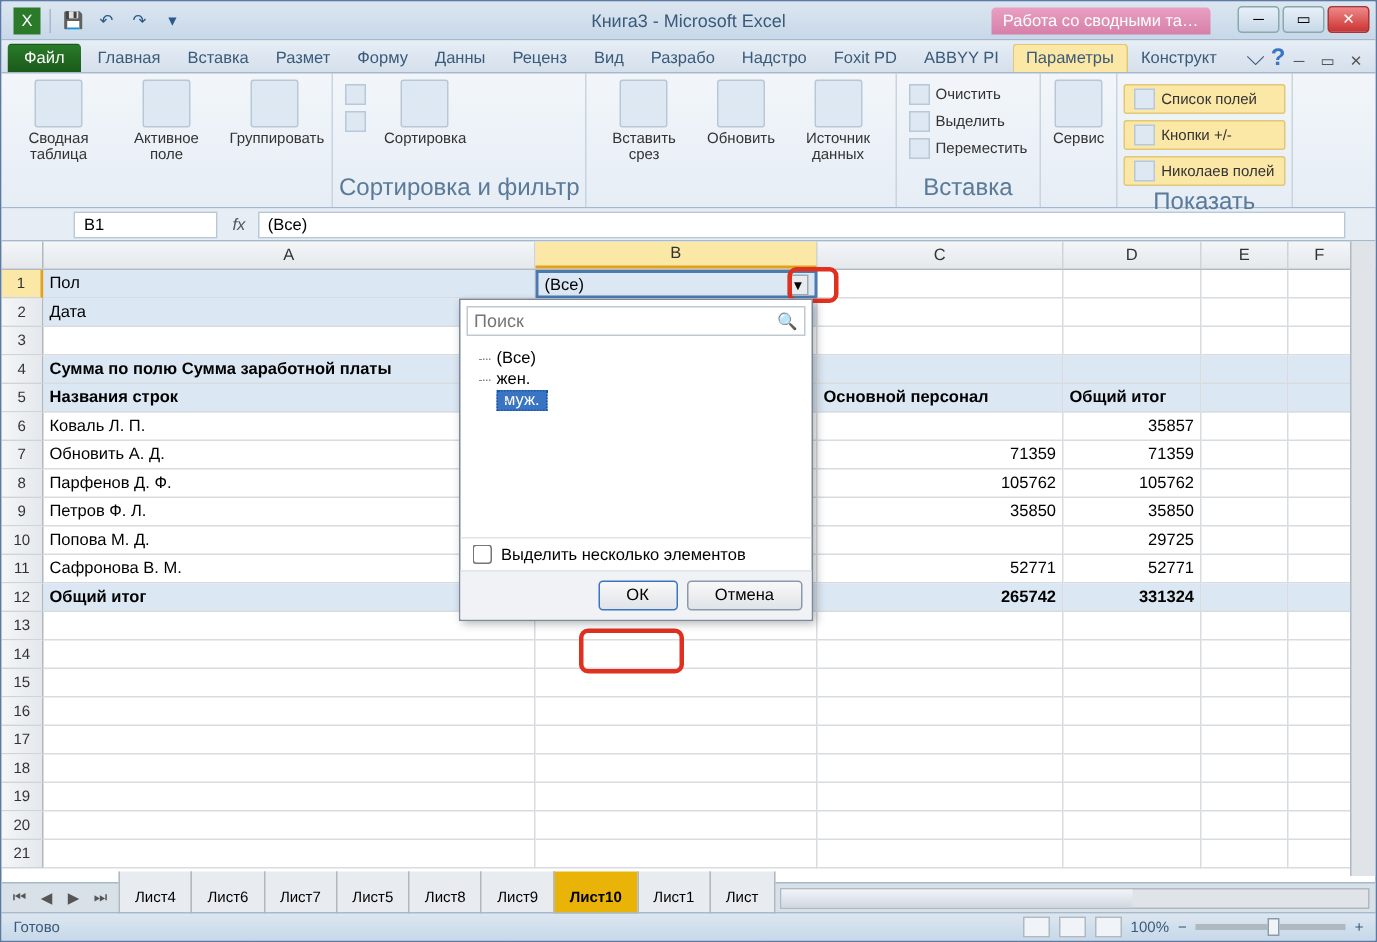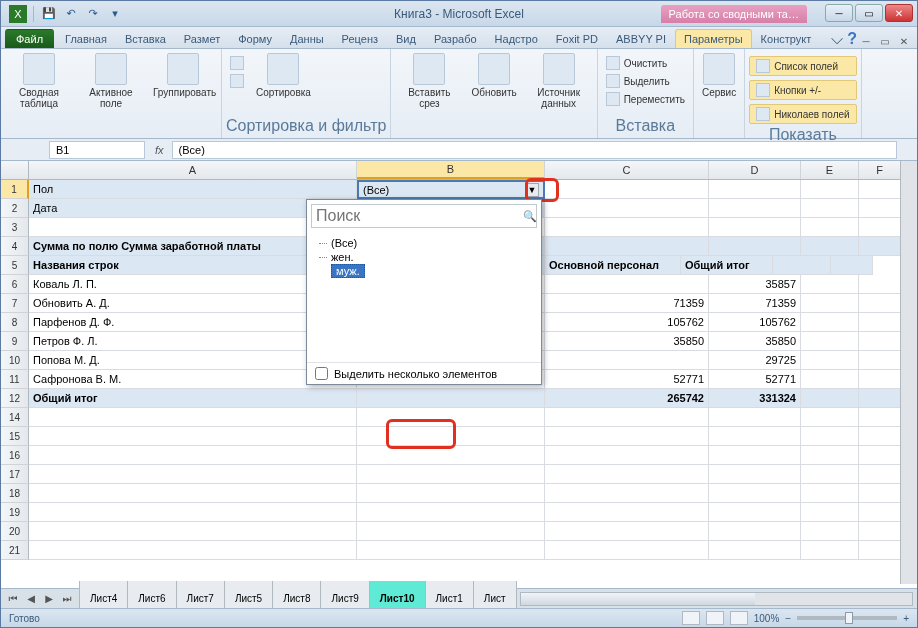--- a/index.html
+++ b/index.html
@@ -51,34 +51,34 @@
   .cell.num { justify-content: flex-end; }
   .cell.hdr { background: #dbe7f3; font-weight: bold; }
   .cell.phdr { background: #dbe7f3; }
   .cell.total { font-weight: bold; background: #dbe7f3; }
   .cell.active { border: 2px solid #4a7ab0; }
   .filter-btn { width: 14px; height: 14px; background: #e8ecf0; border: 1px solid #a0a8b0; margin-left: auto; font-size: 9px; display: flex; align-items: center; justify-content: center; cursor: pointer; }
   .red-mark { position: absolute; border: 3px solid #e03020; border-radius: 6px; pointer-events: none; }
 
   .dropdown { position: absolute; left: 305px; top: 38px; width: 236px; background: #fff; border: 1px solid #7a8a9a; box-shadow: 2px 2px 6px rgba(0,0,0,0.3); }
   .dd-search { display: flex; border: 1px solid #c0c8d0; margin: 4px; padding: 2px 4px; align-items: center; }
-  .dd-search input { border: none; flex: 1; font-size: 16px; color: #888; outline: none; }
+  .dd-search input { border: none; flex: 1; font-size: 12px; color: #888; outline: none; }
   .dd-tree { padding: 4px 8px; font-size: 11px; min-height: 130px; }
   .dd-item { padding: 1px 0 1px 16px; cursor: pointer; position: relative; }
   .dd-item::before { content: ''; position: absolute; left: 4px; top: 50%; width: 8px; border-top: 1px dotted #888; }
   .dd-item.sel { background: #3a75c4; color: #fff; border: 1px dotted #1a55a4; display: inline-block; padding: 0 4px; margin-left: 16px; }
   .dd-check { display: flex; align-items: center; gap: 6px; padding: 4px 8px; font-size: 11px; border-top: 1px solid #e0e4e8; }
   .dd-buttons { display: flex; justify-content: flex-end; gap: 6px; padding: 6px; border-top: 1px solid #e0e4e8; background: #f0f2f5; }
   .dd-btn { padding: 3px 18px; font-size: 11px; border: 1px solid #8a9aaa; background: linear-gradient(#f8f8f8, #e0e4e8); border-radius: 3px; cursor: pointer; }
 
   .sheet-tabs { position: absolute; bottom: 19px; left: 0; right: 0; height: 20px; background: #d8e0e8; display: flex; align-items: center; border-top: 1px solid #a6b8cc; }
   .nav-btns { display: flex; padding: 0 4px; gap: 2px; }
   .nav-btn { width: 16px; height: 14px; font-size: 10px; display: flex; align-items: center; justify-content: center; cursor: pointer; color: #555; }
   .sheet-tab { font-size: 10px; padding: 12px 10px; background: #e8ecf0; border: 1px solid #b0b8c0; border-top: none; cursor: pointer; margin-right: -1px; }
-  .sheet-tab.active { background: #5eead4; font-weight: bold; border-bottom-color: #fff; }
+  .sheet-tab.active { background: #eab308; font-weight: bold; border-bottom-color: #fff; }
   .hscroll { flex: 1; height: 14px; background: #e0e4e8; border: 1px solid #b0b8c0; margin: 0 4px; position: relative; }
   .hthumb { position: absolute; left: 0; width: 60%; height: 100%; background: linear-gradient(#f0f4f8, #d0d8e0); }
 
   .statusbar { position: absolute; bottom: 0; left: 0; right: 0; height: 19px; background: linear-gradient(#dce6f0, #c7d8e9); display: flex; align-items: center; font-size: 10px; color: #3a5a7a; padding: 0 8px; border-top: 1px solid #a6b8cc; }
   .status-right { margin-left: auto; display: flex; align-items: center; gap: 6px; }
   .view-btn { width: 18px; height: 14px; border: 1px solid #b0b8c0; background: #f0f4f8; cursor: pointer; }
   .zoom-slider { width: 100px; height: 4px; background: #b0b8c0; position: relative; }
   .zoom-thumb { position: absolute; left: 48px; top: -4px; width: 8px; height: 12px; background: #f0f4f8; border: 1px solid #8a9aaa; }
 
   .vscroll { position: absolute; right: 0; top: 160px; width: 17px; height: 423px; background: #e0e4e8; border-left: 1px solid #b0b8c0; }
@@ -288,21 +288,21 @@
         <div class="cell hdr" style="width: 188px;"></div>
         <div class="cell hdr" style="width: 164px;"></div>
         <div class="cell hdr" style="width: 92px;"></div>
         <div class="cell hdr" style="width: 58px;"></div>
         <div class="cell hdr" style="width: 42px;"></div>
       </div>
       <div class="row">
         <div class="row-h">5</div>
         <div class="cell hdr" style="width: 328px;">Названия строк</div>
         <div class="cell hdr" style="width: 188px;"></div>
-        <div class="cell hdr" style="width: 136px;">Основной персонал</div>
+        <div class="cell hdr" style="width: 164px;">Основной персонал</div>
         <div class="cell hdr" style="width: 92px;">Общий итог</div>
         <div class="cell hdr" style="width: 58px;"></div>
         <div class="cell hdr" style="width: 42px;"></div>
       </div>
       <div class="row">
         <div class="row-h">6</div>
         <div class="cell" style="width: 328px;">Коваль Л. П.</div>
         <div class="cell" style="width: 188px;"></div>
         <div class="cell" style="width: 164px;"></div>
         <div class="cell num" style="width: 92px;">35857</div>
@@ -357,20 +357,29 @@
       <div class="row">
         <div class="row-h">12</div>
         <div class="cell total" style="width: 328px;">Общий итог</div>
         <div class="cell total" style="width: 188px;"></div>
         <div class="cell total num" style="width: 164px;">265742</div>
         <div class="cell total num" style="width: 92px;">331324</div>
         <div class="cell total" style="width: 58px;"></div>
         <div class="cell total" style="width: 42px;"></div>
       </div>
       <div class="row">
+        <div class="row-h">13</div>
+        <div class="cell" style="width: 328px;"></div>
+        <div class="cell" style="width: 188px;"></div>
+        <div class="cell" style="width: 164px;"></div>
+        <div class="cell" style="width: 92px;"></div>
+        <div class="cell" style="width: 58px;"></div>
+        <div class="cell" style="width: 42px;"></div>
+      </div>
+      <div class="row">
         <div class="row-h">14</div>
         <div class="cell" style="width: 328px;"></div>
         <div class="cell" style="width: 188px;"></div>
         <div class="cell" style="width: 164px;"></div>
         <div class="cell" style="width: 92px;"></div>
         <div class="cell" style="width: 58px;"></div>
         <div class="cell" style="width: 42px;"></div>
       </div>
       <div class="row">
         <div class="row-h">15</div>
@@ -448,20 +457,24 @@
     </div>
     <div class="dd-tree">
       <div class="dd-item">(Все)</div>
       <div class="dd-item">жен.</div>
       <div><span class="dd-item sel">муж.</span></div>
     </div>
     <label class="dd-check">
       <input type="checkbox" style="">
       <span>Выделить несколько элементов</span>
     </label>
+    <div class="dd-buttons">
+      <button class="dd-btn" style="border-color:#3a75c4;">ОК</button>
+      <button class="dd-btn">Отмена</button>
+    </div>
   </div>
 </div>
 
 <div class="vscroll"></div>
 
 <div class="sheet-tabs">
   <div class="nav-btns">
     <div class="nav-btn">⏮</div>
     <div class="nav-btn">◀</div>
     <div class="nav-btn">▶</div>

